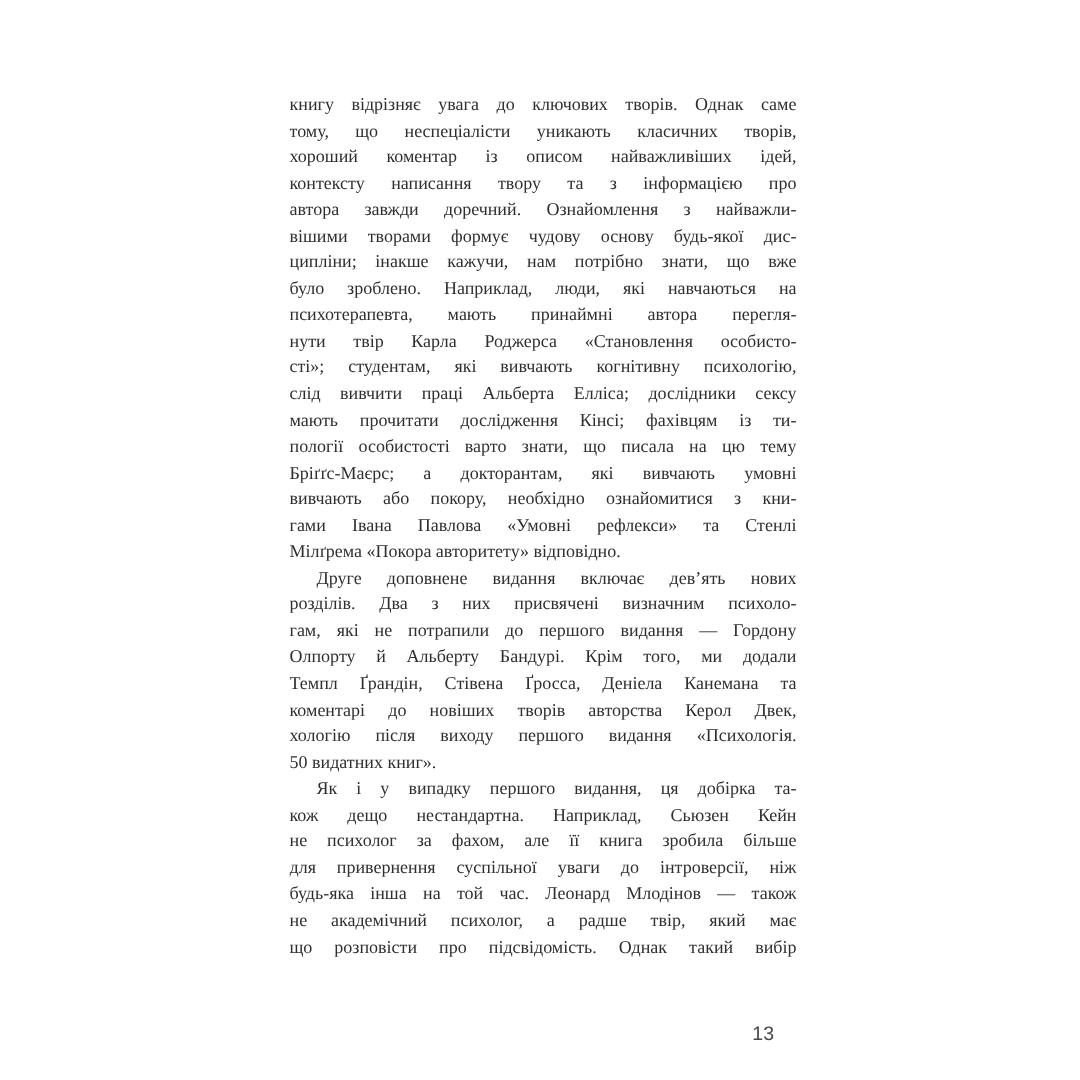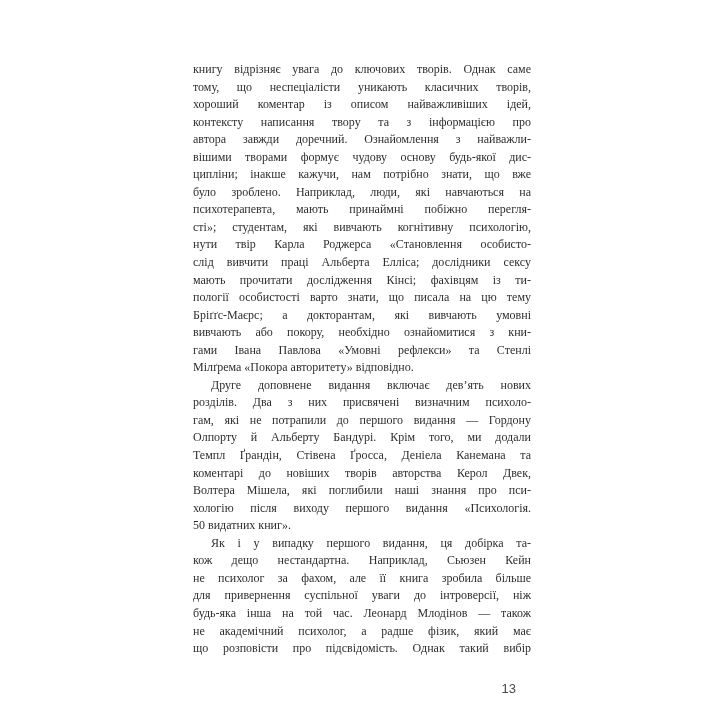--- a/index.html
+++ b/index.html
@@ -53,46 +53,45 @@
 <div class="text-column">
     <div class="para">
       <div class="line">книгу відрізняє увага до ключових творів. Однак саме</div>
       <div class="line">тому, що неспеціалісти уникають класичних творів,</div>
       <div class="line">хороший коментар із описом найважливіших ідей,</div>
       <div class="line">контексту написання твору та з інформацією про</div>
       <div class="line">автора завжди доречний. Ознайомлення з найважли-</div>
       <div class="line">вішими творами формує чудову основу будь-якої дис-</div>
       <div class="line">ципліни; інакше кажучи, нам потрібно знати, що вже</div>
       <div class="line">було зроблено. Наприклад, люди, які навчаються на</div>
-      <div class="line">психотерапевта, мають принаймні побіжно перегля-</div>
+      <div class="line">психотерапевта, мають принаймні автора перегля-</div>
+      <div class="line">нути твір Карла Роджерса «Становлення особисто-</div>
       <div class="line">сті»; студентам, які вивчають когнітивну психологію,</div>
-      <div class="line">нути твір Карла Роджерса «Становлення особисто-</div>
       <div class="line">слід вивчити праці Альберта Елліса; дослідники сексу</div>
       <div class="line">мають прочитати дослідження Кінсі; фахівцям із ти-</div>
       <div class="line">пології особистості варто знати, що писала на цю тему</div>
       <div class="line">Бріґґс-Маєрс; а докторантам, які вивчають умовні</div>
       <div class="line">вивчають або покору, необхідно ознайомитися з кни-</div>
       <div class="line">гами Івана Павлова «Умовні рефлекси» та Стенлі</div>
       <div class="line no-fill">Мілґрема «Покора авторитету» відповідно.</div>
     </div>
     <div class="para">
       <div class="line indent">Друге доповнене видання включає дев’ять нових</div>
       <div class="line">розділів. Два з них присвячені визначним психоло-</div>
       <div class="line">гам, які не потрапили до першого видання — Гордону</div>
       <div class="line">Олпорту й Альберту Бандурі. Крім того, ми додали</div>
       <div class="line">Темпл Ґрандін, Стівена Ґросса, Деніела Канемана та</div>
       <div class="line">коментарі до новіших творів авторства Керол Двек,</div>
-      <div class="line">Волтера Мішела, які поглибили наші знання про пси-</div>
       <div class="line">хологію після виходу першого видання «Психологія.</div>
       <div class="line no-fill">50 видатних книг».</div>
     </div>
     <div class="para">
       <div class="line indent">Як і у випадку першого видання, ця добірка та-</div>
       <div class="line">кож дещо нестандартна. Наприклад, Сьюзен Кейн</div>
       <div class="line">не психолог за фахом, але її книга зробила більше</div>
       <div class="line">для привернення суспільної уваги до інтроверсії, ніж</div>
       <div class="line">будь-яка інша на той час. Леонард Млодінов — також</div>
-      <div class="line">не академічний психолог, а радше фізик, який має</div>
+      <div class="line">не академічний психолог, а радше твір, який має</div>
       <div class="line">що розповісти про підсвідомість. Однак такий вибір</div>
     </div>
   </div>
 
 <div class="page-number">13</div>
 
 </body></html>

